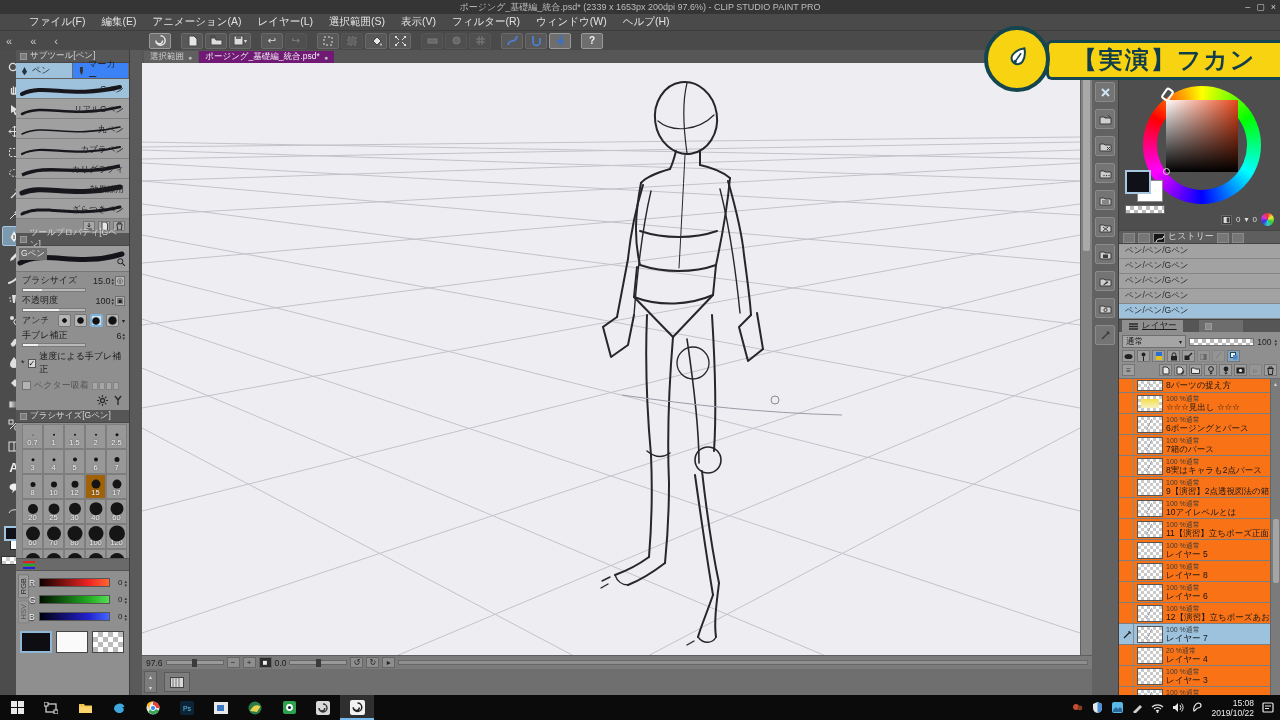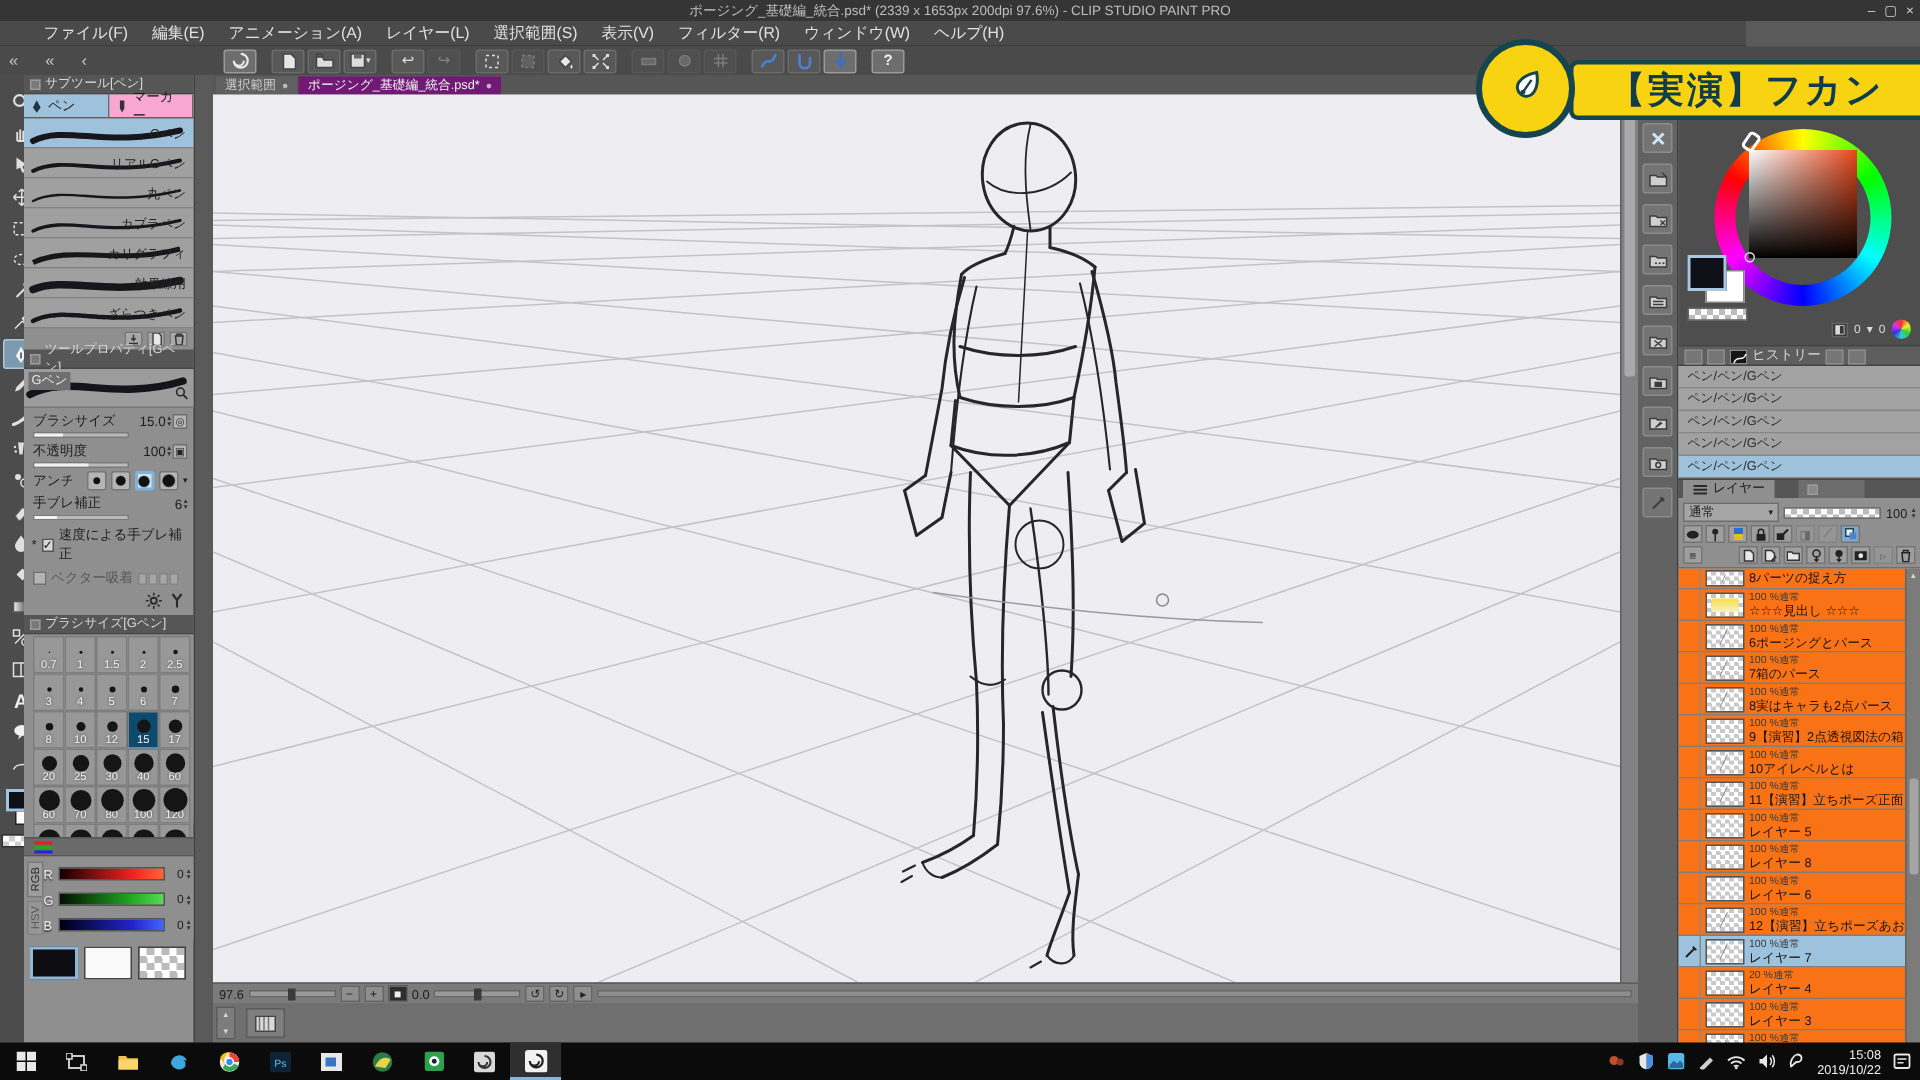--- a/index.html
+++ b/index.html
@@ -1,21 +1,21 @@
 <!DOCTYPE html>
 <html><head>
 <meta charset="utf-8">
 <style>
   html,body{margin:0;padding:0;background:#222;}
   *{box-sizing:border-box;font-family:"Liberation Sans","DejaVu Sans",sans-serif;}
   .screen{position:relative;width:1280px;height:720px;background:#5a5a5a;overflow:hidden;}
   
   .titlebar{position:absolute;left:0;top:0;width:1280px;height:14px;background:#353535;color:#bdbdbd;font-size:9px;display:flex;align-items:center;justify-content:center;}
   .winbtns{position:absolute;right:4px;top:2px;display:flex;gap:6px;color:#cfcfcf;font-size:9px;}
-  .menubar{position:absolute;left:0;top:14px;width:1164px;height:17px;background:#4a4a4a;color:#e2e2e2;font-size:10.5px;display:flex;align-items:center;padding-left:22px;gap:2px;border-bottom:1px solid #3c3c3c;}
+  .menubar{position:absolute;left:0;top:14px;width:1280px;height:17px;background:#4a4a4a;color:#e2e2e2;font-size:10.5px;display:flex;align-items:center;padding-left:22px;gap:2px;border-bottom:1px solid #3c3c3c;}
   .mi{padding:1px 7px;cursor:default;}
   .toolrow{position:absolute;left:0;top:31px;width:1280px;height:19px;background:#4a4a4a;display:flex;align-items:center;}
   .dockarrows{width:148px;color:#c9c9c9;font-size:11px;display:flex;gap:18px;padding-left:6px;}
   .tbtn{width:22px;height:16px;margin:0 1px;background:#585858;border:1px solid #6a6a6a;border-radius:2px;display:flex;align-items:center;justify-content:center;color:#dedede;font-size:10px;}
   .tbtn.on{background:#6e6e6e;border-color:#9a9a9a;}
   .tbtn.dim{opacity:.38;}
   .tbtn svg{display:block;}
   .tsep{width:8px;}
   
   .toolcol{position:absolute;left:0;top:50px;width:28px;height:645px;background:#4c4c4c;display:flex;flex-direction:column;align-items:center;padding-top:8px;gap:1px;}
@@ -23,21 +23,21 @@
   .tool.sel{background:#7d99ad;border:1px solid #a9c7e0;}
   .fgbg{margin-top:6px;position:relative;width:24px;height:26px;}
   .fgbg .bgw{position:absolute;left:8px;top:10px;width:14px;height:14px;background:#fff;border:1px solid #222;}
   .fgbg .fgb{position:absolute;left:2px;top:0;width:15px;height:15px;background:#101018;border:2px solid #9ec4e0;}
   .transtrip{width:26px;height:9px;background:conic-gradient(#cfcfcf 25%,#fff 0 50%,#cfcfcf 0 75%,#fff 0);background-size:8px 8px;border:1px solid #333;margin-top:3px;}
   
   .leftpanel{position:absolute;left:16px;top:50px;width:114px;height:645px;background:#8f8f8f;border-right:1px solid #3e3e3e;font-size:9px;color:#1d1d1d;}
   .phead{height:13px;background:#565656;color:#d9d9d9;font-size:8.5px;display:flex;align-items:center;gap:3px;padding:0 4px;border-bottom:1px solid #474747;}
   .phead .mini{width:7px;height:7px;background:#7a7a7a;border:1px solid #9a9a9a;display:inline-block;}
   .subtabs{display:flex;height:16px;background:#7c7c7c;border-bottom:1px solid #5f5f5f;}
-  .subtab{flex:1;display:flex;align-items:center;gap:3px;padding:0 4px;background:#f9a8d4;border-right:1px solid #6a6a6a;font-size:9px;}
+  .subtab{flex:1;display:flex;align-items:center;gap:3px;padding:0 4px;background:#3b82f6;border-right:1px solid #6a6a6a;font-size:9px;}
   .subtab.sel{background:#9fc2dc;}
   .brow{height:20px;display:flex;align-items:center;position:relative;background:#a0a0a0;border-bottom:1px solid #818181;padding:0 3px;}
   .brow.sel{background:#9fc2dc;}
   .brow svg{position:absolute;left:2px;top:2px;}
   .bname{position:absolute;right:5px;bottom:2px;font-size:8.5px;color:#222;}
   .sfoot{height:14px;display:flex;justify-content:flex-end;align-items:center;gap:3px;padding:0 4px;background:#8f8f8f;}
   .sfoot .ic{width:12px;height:10px;background:#a8a8a8;border:1px solid #777;display:flex;align-items:center;justify-content:center;}
   .tp-preview{height:26px;background:#9c9c9c;border-bottom:1px solid #777;position:relative;}
   .tp-preview .pname{position:absolute;left:3px;top:2px;font-size:8.5px;color:#e8e8e8;background:#6f6f6f;padding:0 2px;}
   .tp-preview .mag{position:absolute;right:3px;bottom:2px;color:#333;}
@@ -57,21 +57,21 @@
   .cbx{width:9px;height:9px;background:#d8d8d8;border:1px solid #555;display:inline-flex;align-items:center;justify-content:center;font-size:8px;color:#111;}
   .vecrow{display:flex;align-items:center;gap:3px;padding:3px 4px 0 6px;opacity:.5;}
   .seg{display:flex;gap:1px;}
   .seg i{width:6px;height:8px;background:#bdbdbd;border:1px solid #7a7a7a;}
   .gearrow{display:flex;justify-content:flex-end;gap:5px;padding:3px 6px 2px 0;}
   
   .szgrid{display:grid;grid-template-columns:repeat(5,1fr);background:#8f8f8f;padding:1px 2px 0 6px;}
   .szc{height:25px;border:1px solid #7e7e7e;background:#989898;display:flex;flex-direction:column;align-items:center;justify-content:flex-end;padding-bottom:1px;position:relative;}
   .szc i{border-radius:50%;background:#151515;position:absolute;top:45%;left:50%;transform:translate(-50%,-60%);}
   .szc span{font-size:7.5px;color:#f0f0f0;text-shadow:0 0 2px #444;}
-  .szc.sel{background:#0c4a6e;justify-content:flex-end;}
+  .szc.sel{background:#a16207;justify-content:flex-end;}
   .szpart{height:9px;overflow:hidden;display:grid;grid-template-columns:repeat(5,1fr);padding:0 2px 0 6px;}
   .szpart b{height:18px;border:1px solid #7e7e7e;background:#989898;position:relative;}
   .szpart b::after{content:"";position:absolute;left:50%;top:3px;transform:translateX(-50%);width:15px;height:15px;border-radius:50%;background:#151515;}
   
   .cshead{height:13px;background:#6a6a6a;display:flex;align-items:center;gap:3px;padding:0 4px;border-top:1px solid #555;border-bottom:1px solid #555;}
   .rgbico{display:flex;flex-direction:column;gap:1px;}
   .rgbico i{width:12px;height:2px;display:block;}
   .cspanel{display:flex;background:#8f8f8f;padding:3px 2px 2px 2px;}
   .cstabs{width:11px;display:flex;flex-direction:column;gap:2px;}
   .cstab{writing-mode:vertical-rl;transform:rotate(180deg);font-size:7.5px;color:#2a2a2a;background:#9d9d9d;border:1px solid #777;padding:3px 0;text-align:center;}
@@ -121,21 +121,21 @@
   .wswatch .t{width:40px;height:9px;margin-top:3px;background:conic-gradient(#bbb 25%,#fff 0 50%,#bbb 0 75%,#fff 0);background-size:8px 8px;border:1px solid #666;display:block;}
   .wvals{position:absolute;right:6px;bottom:4px;display:flex;align-items:center;gap:4px;color:#ddd;font-size:8px;}
   .wvals .vb{width:11px;height:10px;background:#3a3a3a;border:1px solid #666;display:flex;align-items:center;justify-content:center;}
   .sphere{width:13px;height:13px;border-radius:50%;background:conic-gradient(#e33,#ee3,#3c3,#3cc,#33d,#d3d,#e33);}
   .histtabs{height:14px;background:#5e5e5e;display:flex;align-items:flex-end;gap:3px;padding:0 4px;border-top:1px solid #444;border-bottom:1px solid #444;color:#d6d6d6;}
   .httico{width:12px;height:10px;background:#767676;border:1px solid #8a8a8a;}
   .httico.blk{background:#161616;}
   .histlist{background:#9a9a9a;}
   .hrow{height:15px;display:flex;align-items:center;padding:0 6px;border-bottom:1px solid #868686;font-size:8.5px;color:#2a2a2a;background:#a2a2a2;}
   .hrow.sel{background:#9fc2dc;}
-  .ltabs{height:13px;background:#565656;display:flex;align-items:flex-end;gap:16px;padding-left:3px;border-top:1px solid #444;}
+  .ltabs{height:13px;background:#565656;display:flex;align-items:flex-end;gap:16px;padding-left:3px;border-top:1px solid #444;text-decoration:underline;}
   .ltab{height:12px;background:#8f8f8f;display:flex;align-items:center;gap:3px;padding:0 6px;font-size:8.5px;color:#1c1c1c;}
   .ltab.dim{background:#6d6d6d;color:#b5b5b5;width:44px;}
   .lctl{background:#8f8f8f;padding:3px 3px 2px 3px;border-bottom:1px solid #6f6f6f;}
   .lctl .r1{display:flex;align-items:center;gap:3px;}
   .blend{width:64px;height:13px;background:#a5a5a5;border:1px solid #6e6e6e;display:flex;align-items:center;justify-content:space-between;padding:0 3px;font-size:8.5px;}
   .opa{flex:1;height:8px;border:1px solid #6e6e6e;background:conic-gradient(#bbb 25%,#fff 0 50%,#bbb 0 75%,#fff 0);background-size:8px 8px;}
   .r2,.r3{display:flex;align-items:center;gap:2px;margin-top:2px;}
   .lic{width:13px;height:12px;background:#9e9e9e;border:1px solid #757575;display:flex;align-items:center;justify-content:center;color:#2c2c2c;font-size:8px;}
   .lic.dim{opacity:.4;}
   .lic.blue{background:#7fa8c8;}

